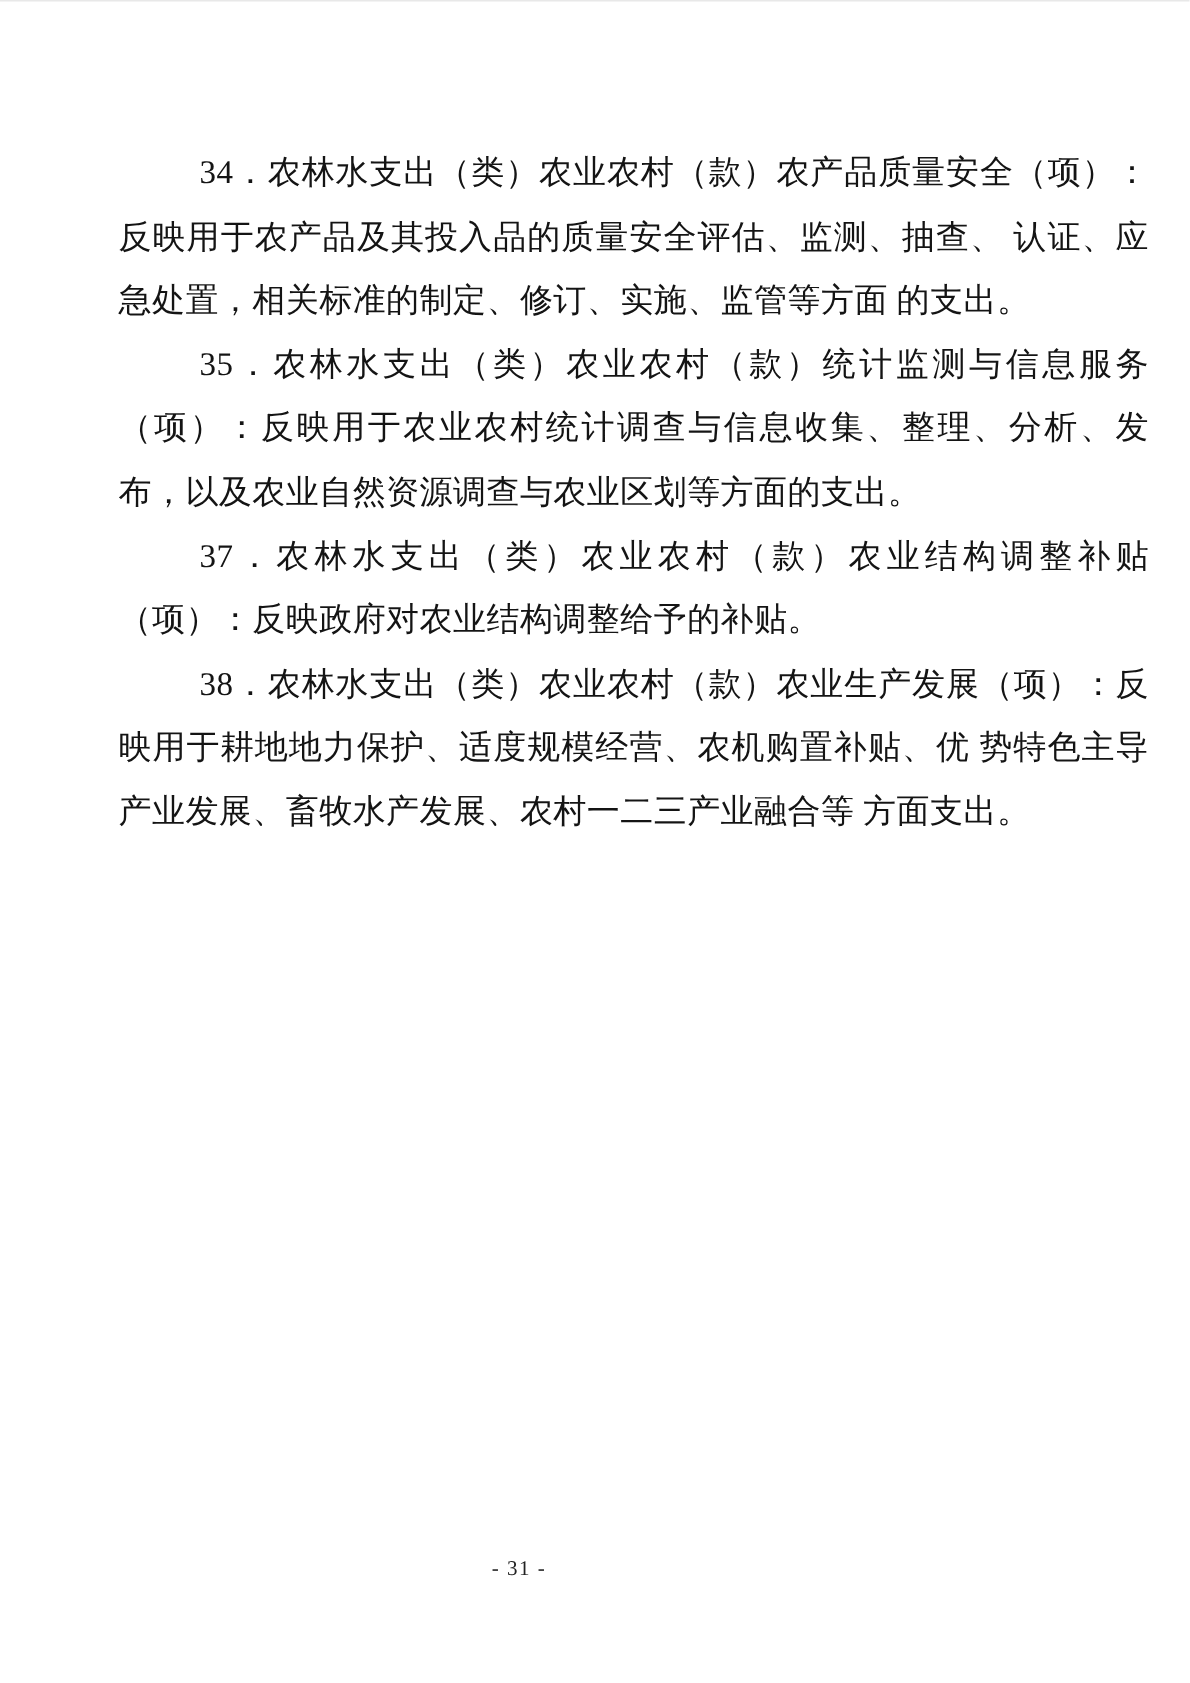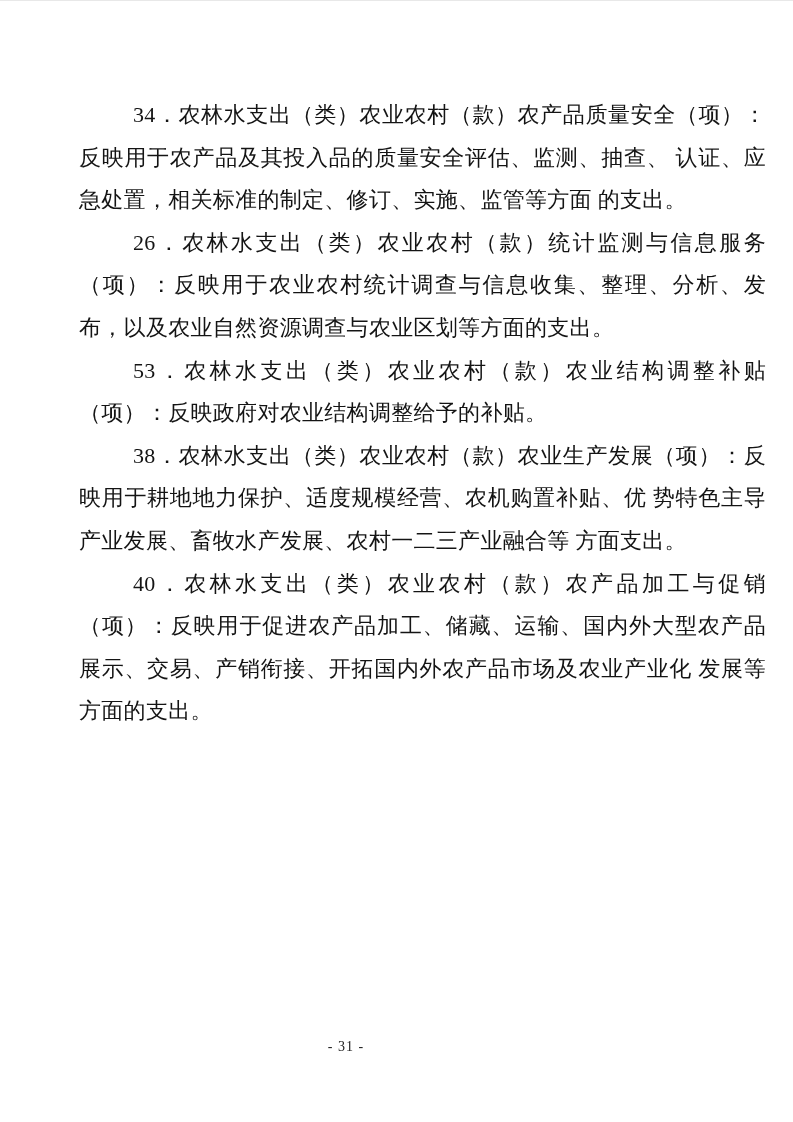--- a/index.html
+++ b/index.html
@@ -50,23 +50,22 @@
     letter-spacing: 1px;
   }
 </style>
 </head>
 <body>
 
 <div class="page">
 
   <div class="content">
     <p>34．农林水支出（类）农业农村（款）农产品质量安全（项）：反映用于农产品及其投入品的质量安全评估、监测、抽查、 认证、应急处置，相关标准的制定、修订、实施、监管等方面 的支出。</p>
-    <p>26．农林水支出（类）农业农村（款）统计监测与信息服务（项）：反映用于农业农村统计调查与信息收集、整理、分析、发 布，以及农业自然资源调查与农业区划等方面的支出。</p>
-    <p>53．农林水支出（类）农业农村（款）农业结构调整补贴（项）：反映政府对农业结构调整给予的补贴。</p>
+    <p>35．农林水支出（类）农业农村（款）统计监测与信息服务（项）：反映用于农业农村统计调查与信息收集、整理、分析、发 布，以及农业自然资源调查与农业区划等方面的支出。</p>
+    <p>37．农林水支出（类）农业农村（款）农业结构调整补贴（项）：反映政府对农业结构调整给予的补贴。</p>
     <p>38．农林水支出（类）农业农村（款）农业生产发展（项）：反映用于耕地地力保护、适度规模经营、农机购置补贴、优 势特色主导产业发展、畜牧水产发展、农村一二三产业融合等 方面支出。</p>
-    <p>40．农林水支出（类）农业农村（款）农产品加工与促销（项）：反映用于促进农产品加工、储藏、运输、国内外大型农产品 展示、交易、产销衔接、开拓国内外农产品市场及农业产业化 发展等方面的支出。</p>
   </div>
 
   <div class="footer">
     <span>- 31 -</span>
   </div>
 
 </div>
 
 </body></html>

